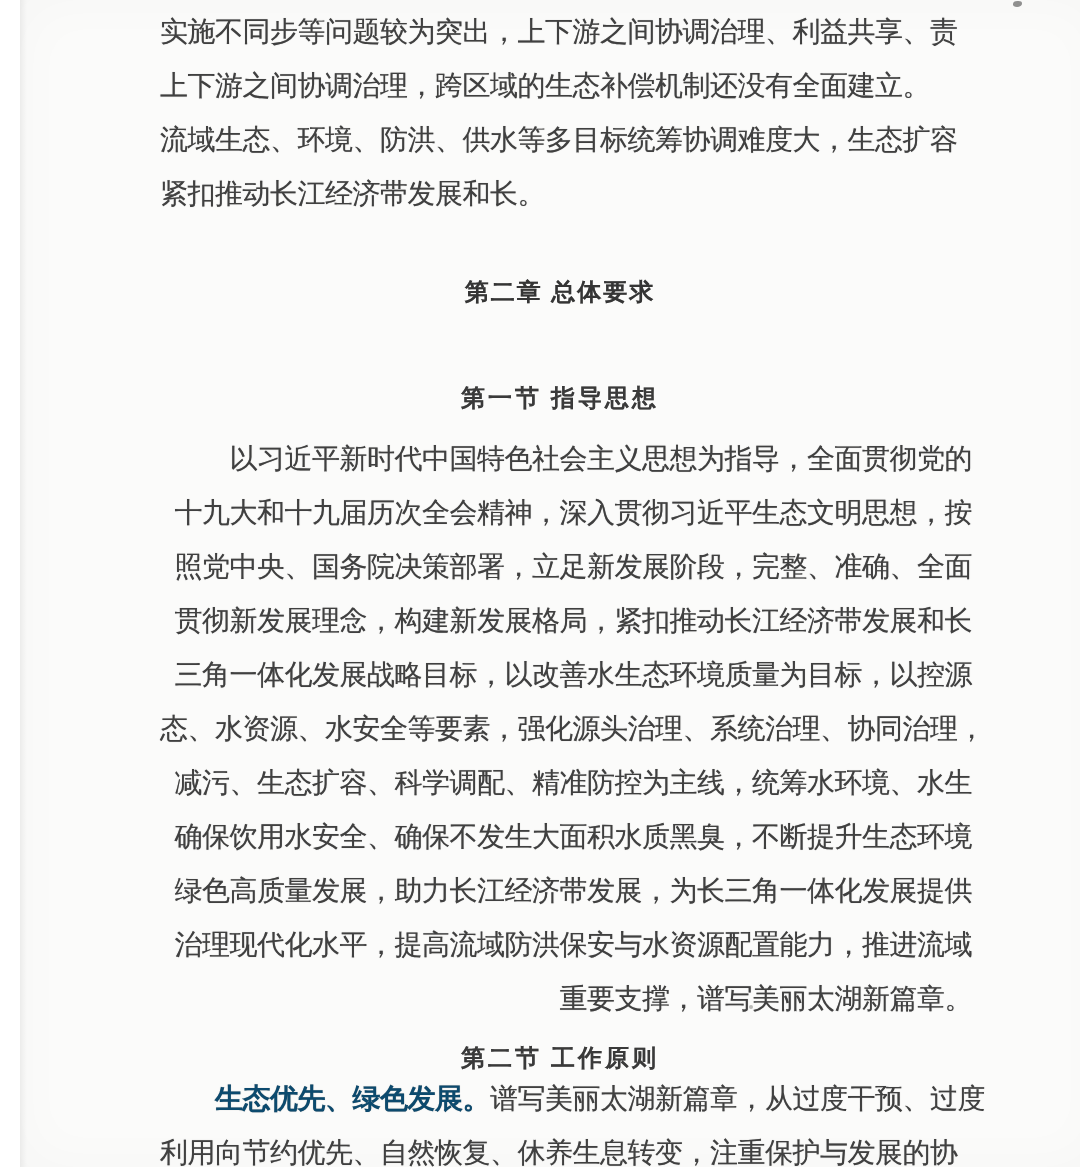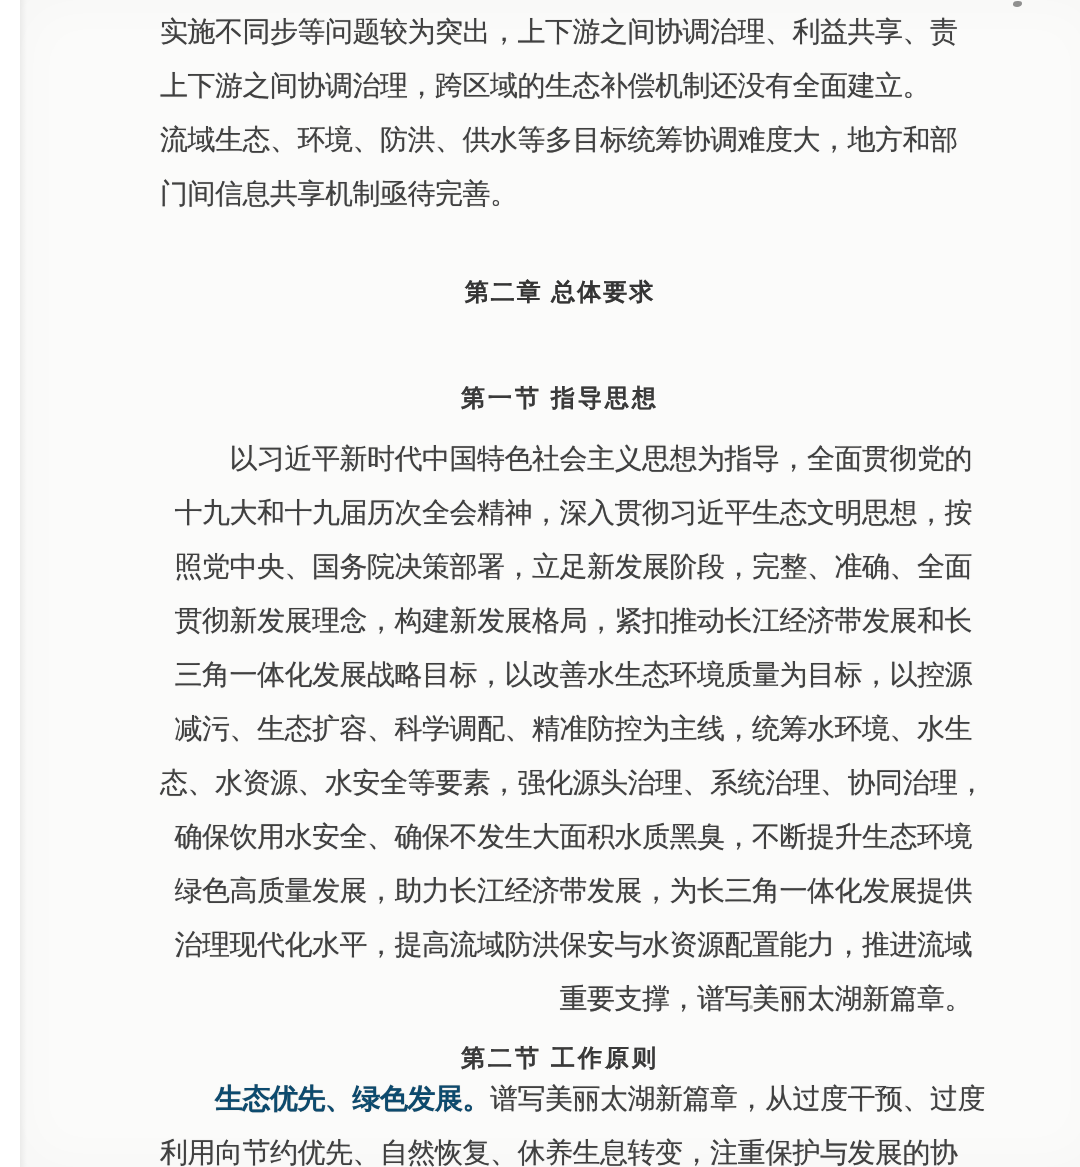--- a/index.html
+++ b/index.html
@@ -107,36 +107,36 @@
 <div class="page">
 
   <div class="edge-shade-left"></div>
   <div class="edge-shade-right"></div>
   <div class="speck"></div>
   <div class="speck2"></div>
 
   <div class="para" id="para-continuation">
     <div class="line">实施不同步等问题较为突出，上下游之间协调治理、利益共享、责</div>
     <div class="line">上下游之间协调治理，跨区域的生态补偿机制还没有全面建立。</div>
-    <div class="line">流域生态、环境、防洪、供水等多目标统筹协调难度大，地方和部</div>
-    <div class="line">门间信息共享机制亟待完善。</div>
+    <div class="line">流域生态、环境、防洪、供水等多目标统筹协调难度大，生态扩容</div>
+    <div class="line">紧扣推动长江经济带发展和长。</div>
   </div>
 
   <div class="heading chapter" id="heading-chapter2">第二章 总体要求</div>
 
   <div class="heading section" id="heading-section1">第一节 指导思想</div>
 
   <div class="para" id="para-guiding">
     <div class="line indent">以习近平新时代中国特色社会主义思想为指导，全面贯彻党的</div>
     <div class="line">十九大和十九届历次全会精神，深入贯彻习近平生态文明思想，按</div>
     <div class="line">照党中央、国务院决策部署，立足新发展阶段，完整、准确、全面</div>
     <div class="line">贯彻新发展理念，构建新发展格局，紧扣推动长江经济带发展和长</div>
     <div class="line">三角一体化发展战略目标，以改善水生态环境质量为目标，以控源</div>
+    <div class="line">态、水资源、水安全等要素，强化源头治理、系统治理、协同治理，</div>
     <div class="line">减污、生态扩容、科学调配、精准防控为主线，统筹水环境、水生</div>
-    <div class="line">态、水资源、水安全等要素，强化源头治理、系统治理、协同治理，</div>
     <div class="line">确保饮用水安全、确保不发生大面积水质黑臭，不断提升生态环境</div>
     <div class="line">绿色高质量发展，助力长江经济带发展，为长三角一体化发展提供</div>
     <div class="line">治理现代化水平，提高流域防洪保安与水资源配置能力，推进流域</div>
     <div class="line">重要支撑，谱写美丽太湖新篇章。</div>
   </div>
 
   <div class="heading section" id="heading-section2">第二节 工作原则</div>
 
   <div class="para" id="para-principles">
     <div class="line indent">

